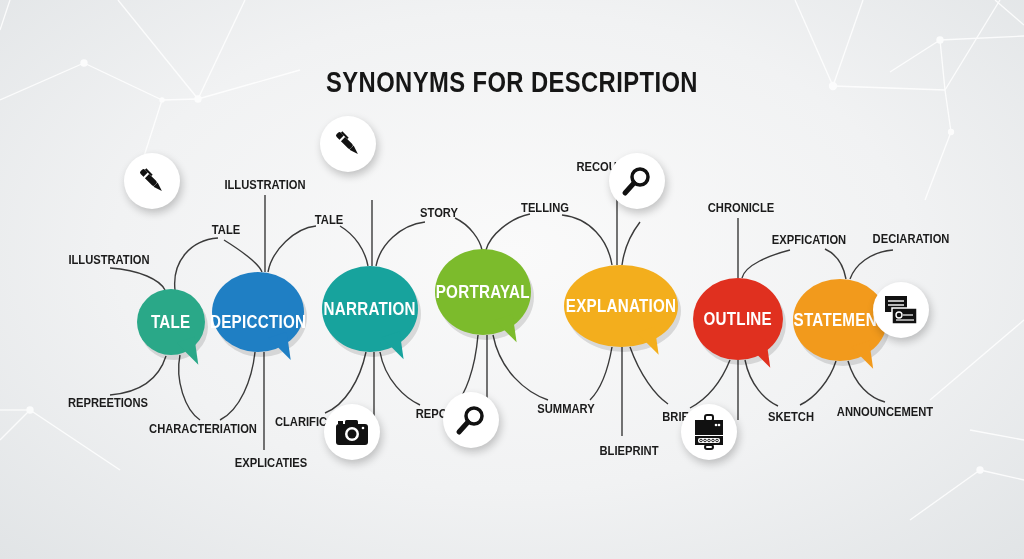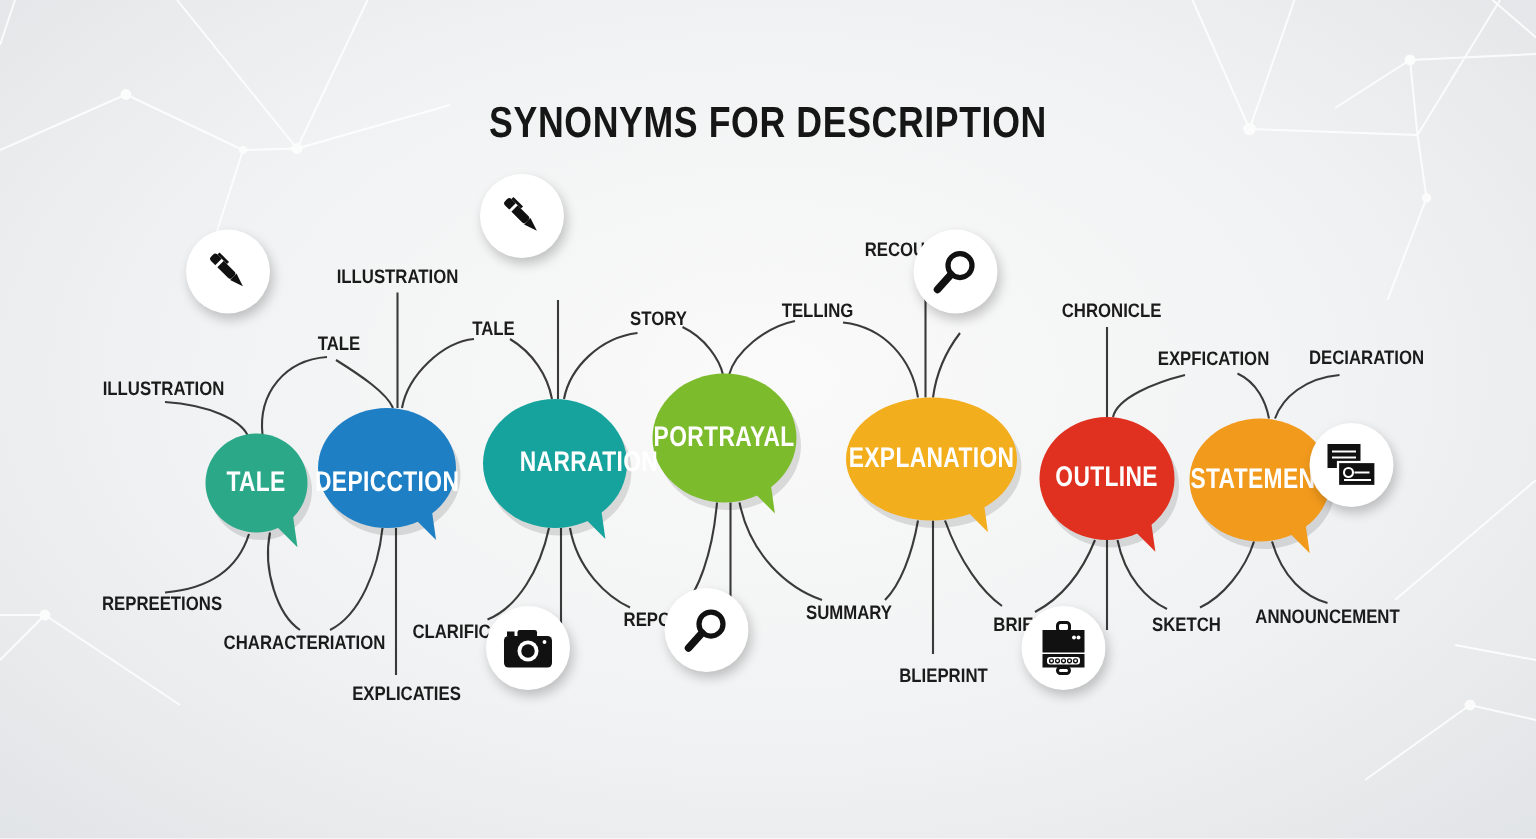--- a/index.html
+++ b/index.html
@@ -155,21 +155,21 @@
 
 <div class="title">SYNONYMS FOR DESCRIPTION</div>
 
 <div id="bubble-text-layer">
     <div class="btext" style="left: 137px; top: 289px; width: 68px; height: 66px; font-size: 19px;">
       <span>TALE</span>
     </div>
     <div class="btext" style="left: 212px; top: 282px; width: 92px; height: 80px; font-size: 19px;">
       <span>DEPICCTION</span>
     </div>
-    <div class="btext" style="left: 322px; top: 266px; width: 96px; height: 86px; font-size: 19px; margin-left: 23px;">
+    <div class="btext" style="left: 322px; top: 266px; width: 96px; height: 86px; font-size: 19px;">
       <span>NARRATION</span>
     </div>
     <div class="btext" style="left: 435px; top: 249px; width: 96px; height: 86px; font-size: 19px;">
       <span>PORTRAYAL</span>
     </div>
     <div class="btext" style="left: 564px; top: 265px; width: 114px; height: 82px; font-size: 19px;">
       <span>EXPLANATION</span>
     </div>
     <div class="btext" style="left: 693px; top: 278px; width: 90px; height: 82px; font-size: 19px;">
       <span>OUTLINE</span>

